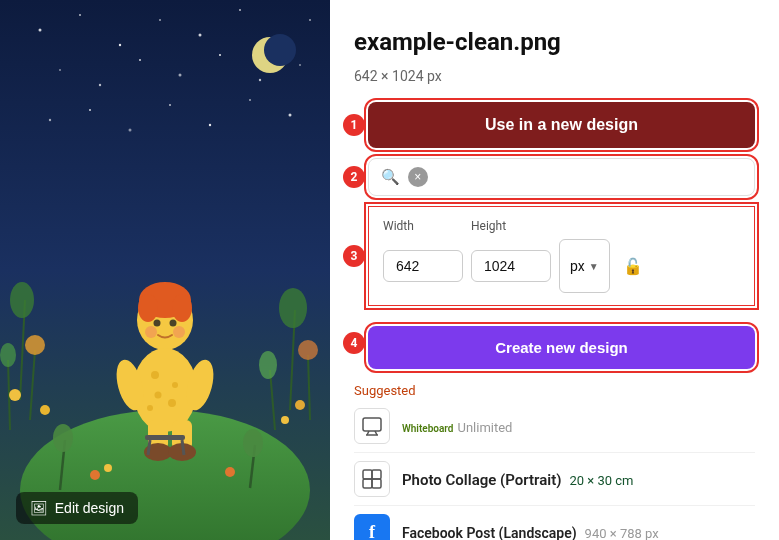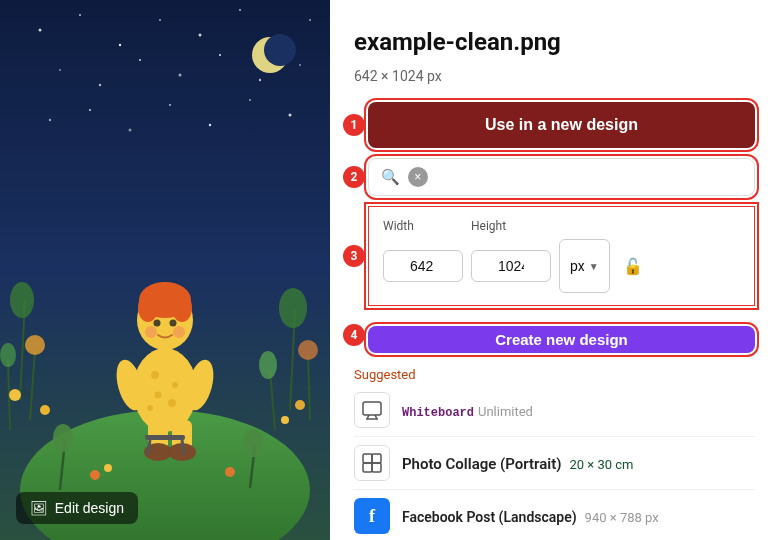--- a/index.html
+++ b/index.html
@@ -168,21 +168,21 @@
     .size-inputs {
       display: flex;
       align-items: center;
       gap: 8px;
     }
 
     .size-input {
       width: 80px;
       border: 1.5px solid #ccc;
       border-radius: 6px;
-      padding: 7px 26px;
+      padding: 7px 12px;
       font-size: 14px;
       color: #111;
       outline: none;
     }
 
     .unit-select-wrap {
       display: flex;
       align-items: center;
       border: 1.5px solid #ccc;
       border-radius: 6px;
@@ -199,21 +199,21 @@
       font-size: 16px;
     }
 
     
     .create-design-btn {
       width: 100%;
       background: #7c3aed;
       color: #fff;
       border: none;
       border-radius: 8px;
-      padding: 5px;
+      padding: 13px;
       font-size: 15px;
       font-weight: 700;
       cursor: pointer;
       margin-top: 10px;
       outline: 2px solid #e8302a;
       outline-offset: 2px;
     }
 
     
     .suggested-label {
@@ -426,21 +426,21 @@
   <div class="suggested-item">
     <div class="suggested-item-icon">
       <svg width="22" height="22" viewBox="0 0 22 22" fill="none">
         <rect x="2" y="3" width="18" height="13" rx="2" stroke="#555" stroke-width="1.5" fill="none"></rect>
         <line x1="8" y1="16" x2="6" y2="20" stroke="#555" stroke-width="1.5"></line>
         <line x1="14" y1="16" x2="16" y2="20" stroke="#555" stroke-width="1.5"></line>
         <line x1="5" y1="20" x2="17" y2="20" stroke="#555" stroke-width="1.5"></line>
       </svg>
     </div>
     <span>
-      <span style="font-size:12px; font-weight:600; color:#701a75;font-family:Liberation Mono, monospace;">Whiteboard</span>
+      <span style="font-size:10px; font-weight:600; color:#4d7c0f;">Whiteboard</span>
       <span style="font-size:13px; color:#999; margin-left:0;">Unlimited</span>
     </span>
   </div>
 
   <div class="suggested-item">
     <div class="suggested-item-icon">
       <svg width="22" height="22" viewBox="0 0 22 22" fill="none">
         <rect x="2" y="2" width="9" height="9" rx="1.5" stroke="#555" stroke-width="1.5" fill="none"></rect>
         <rect x="11" y="2" width="9" height="9" rx="1.5" stroke="#555" stroke-width="1.5" fill="none"></rect>
         <rect x="2" y="11" width="9" height="9" rx="1.5" stroke="#555" stroke-width="1.5" fill="none"></rect>

